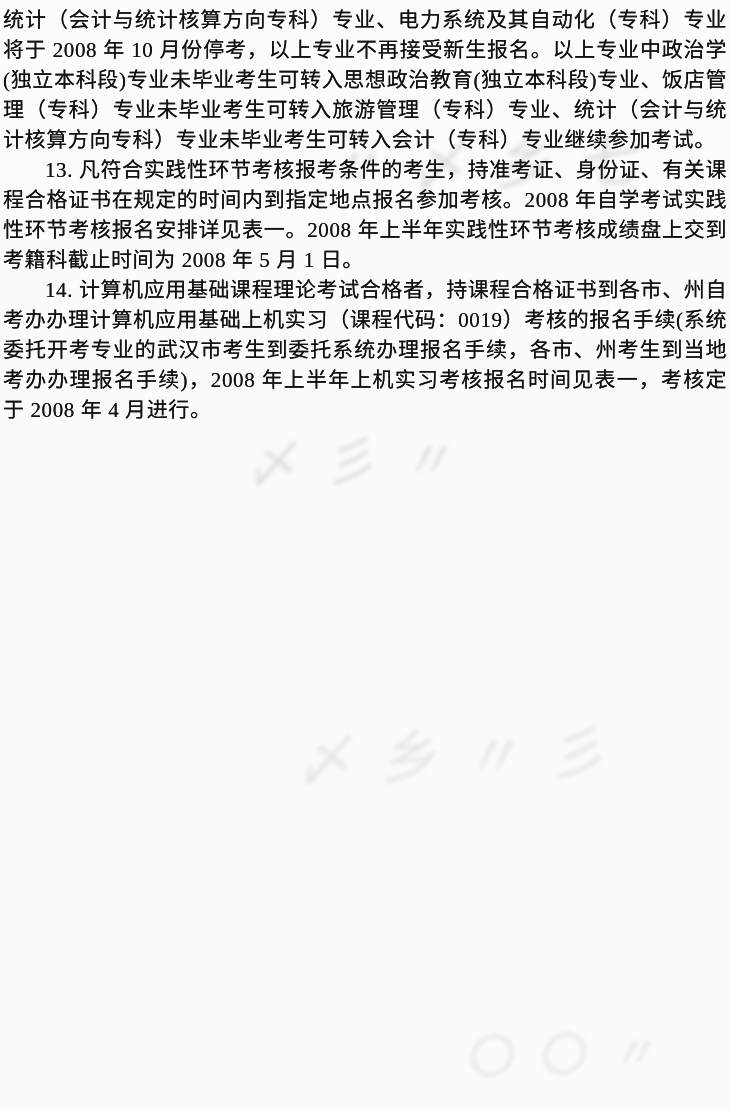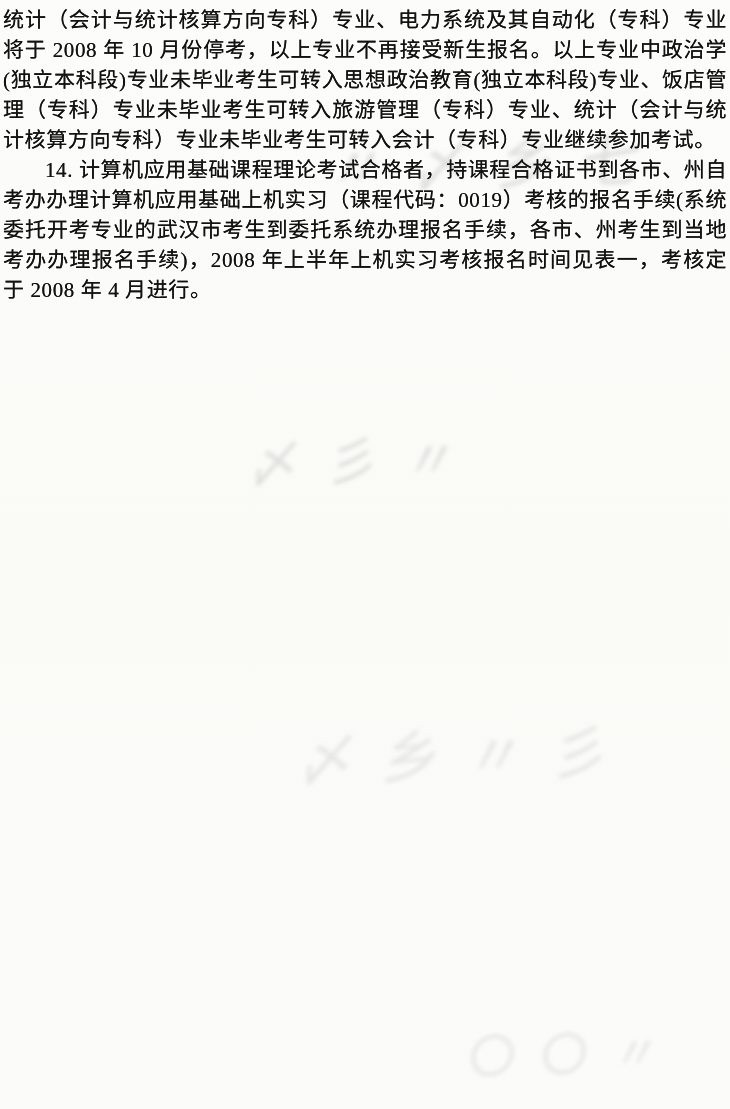--- a/index.html
+++ b/index.html
@@ -65,16 +65,17 @@
 
 <div class="page">
 
   <div class="wm wm1" aria-hidden="true">〃〆乡七</div>
   <div class="wm wm2" aria-hidden="true">〆彡〃</div>
   <div class="wm wm3" aria-hidden="true">〆乡〃彡</div>
   <div class="wm wm4" aria-hidden="true">〇〇〃</div>
 
   <div class="text-block" id="document-text">
       <p class="para">统计（会计与统计核算方向专科）专业、电力系统及其自动化（专科）专业将于 2008 年 10 月份停考，以上专业不再接受新生报名。以上专业中政治学(独立本科段)专业未毕业考生可转入思想政治教育(独立本科段)专业、饭店管理（专科）专业未毕业考生可转入旅游管理（专科）专业、统计（会计与统计核算方向专科）专业未毕业考生可转入会计（专科）专业继续参加考试。</p>
+      <p class="para indent">13. 凡符合实践性环节考核报考条件的考生，持准考证、身份证、有关课程合格证书在规定的时间内到指定地点报名参加考核。2008 年自学考试实践性环节考核报名安排详见表一。2008 年上半年实践性环节考核成绩盘上交到考籍科截止时间为 2008 年 5 月 1 日。</p>
       <p class="para indent">14. 计算机应用基础课程理论考试合格者，持课程合格证书到各市、州自考办办理计算机应用基础上机实习（课程代码：0019）考核的报名手续(系统委托开考专业的武汉市考生到委托系统办理报名手续，各市、州考生到当地考办办理报名手续)，2008 年上半年上机实习考核报名时间见表一，考核定于 2008 年 4 月进行。</p>
     </div>
 
 </div>
 
 </body></html>

